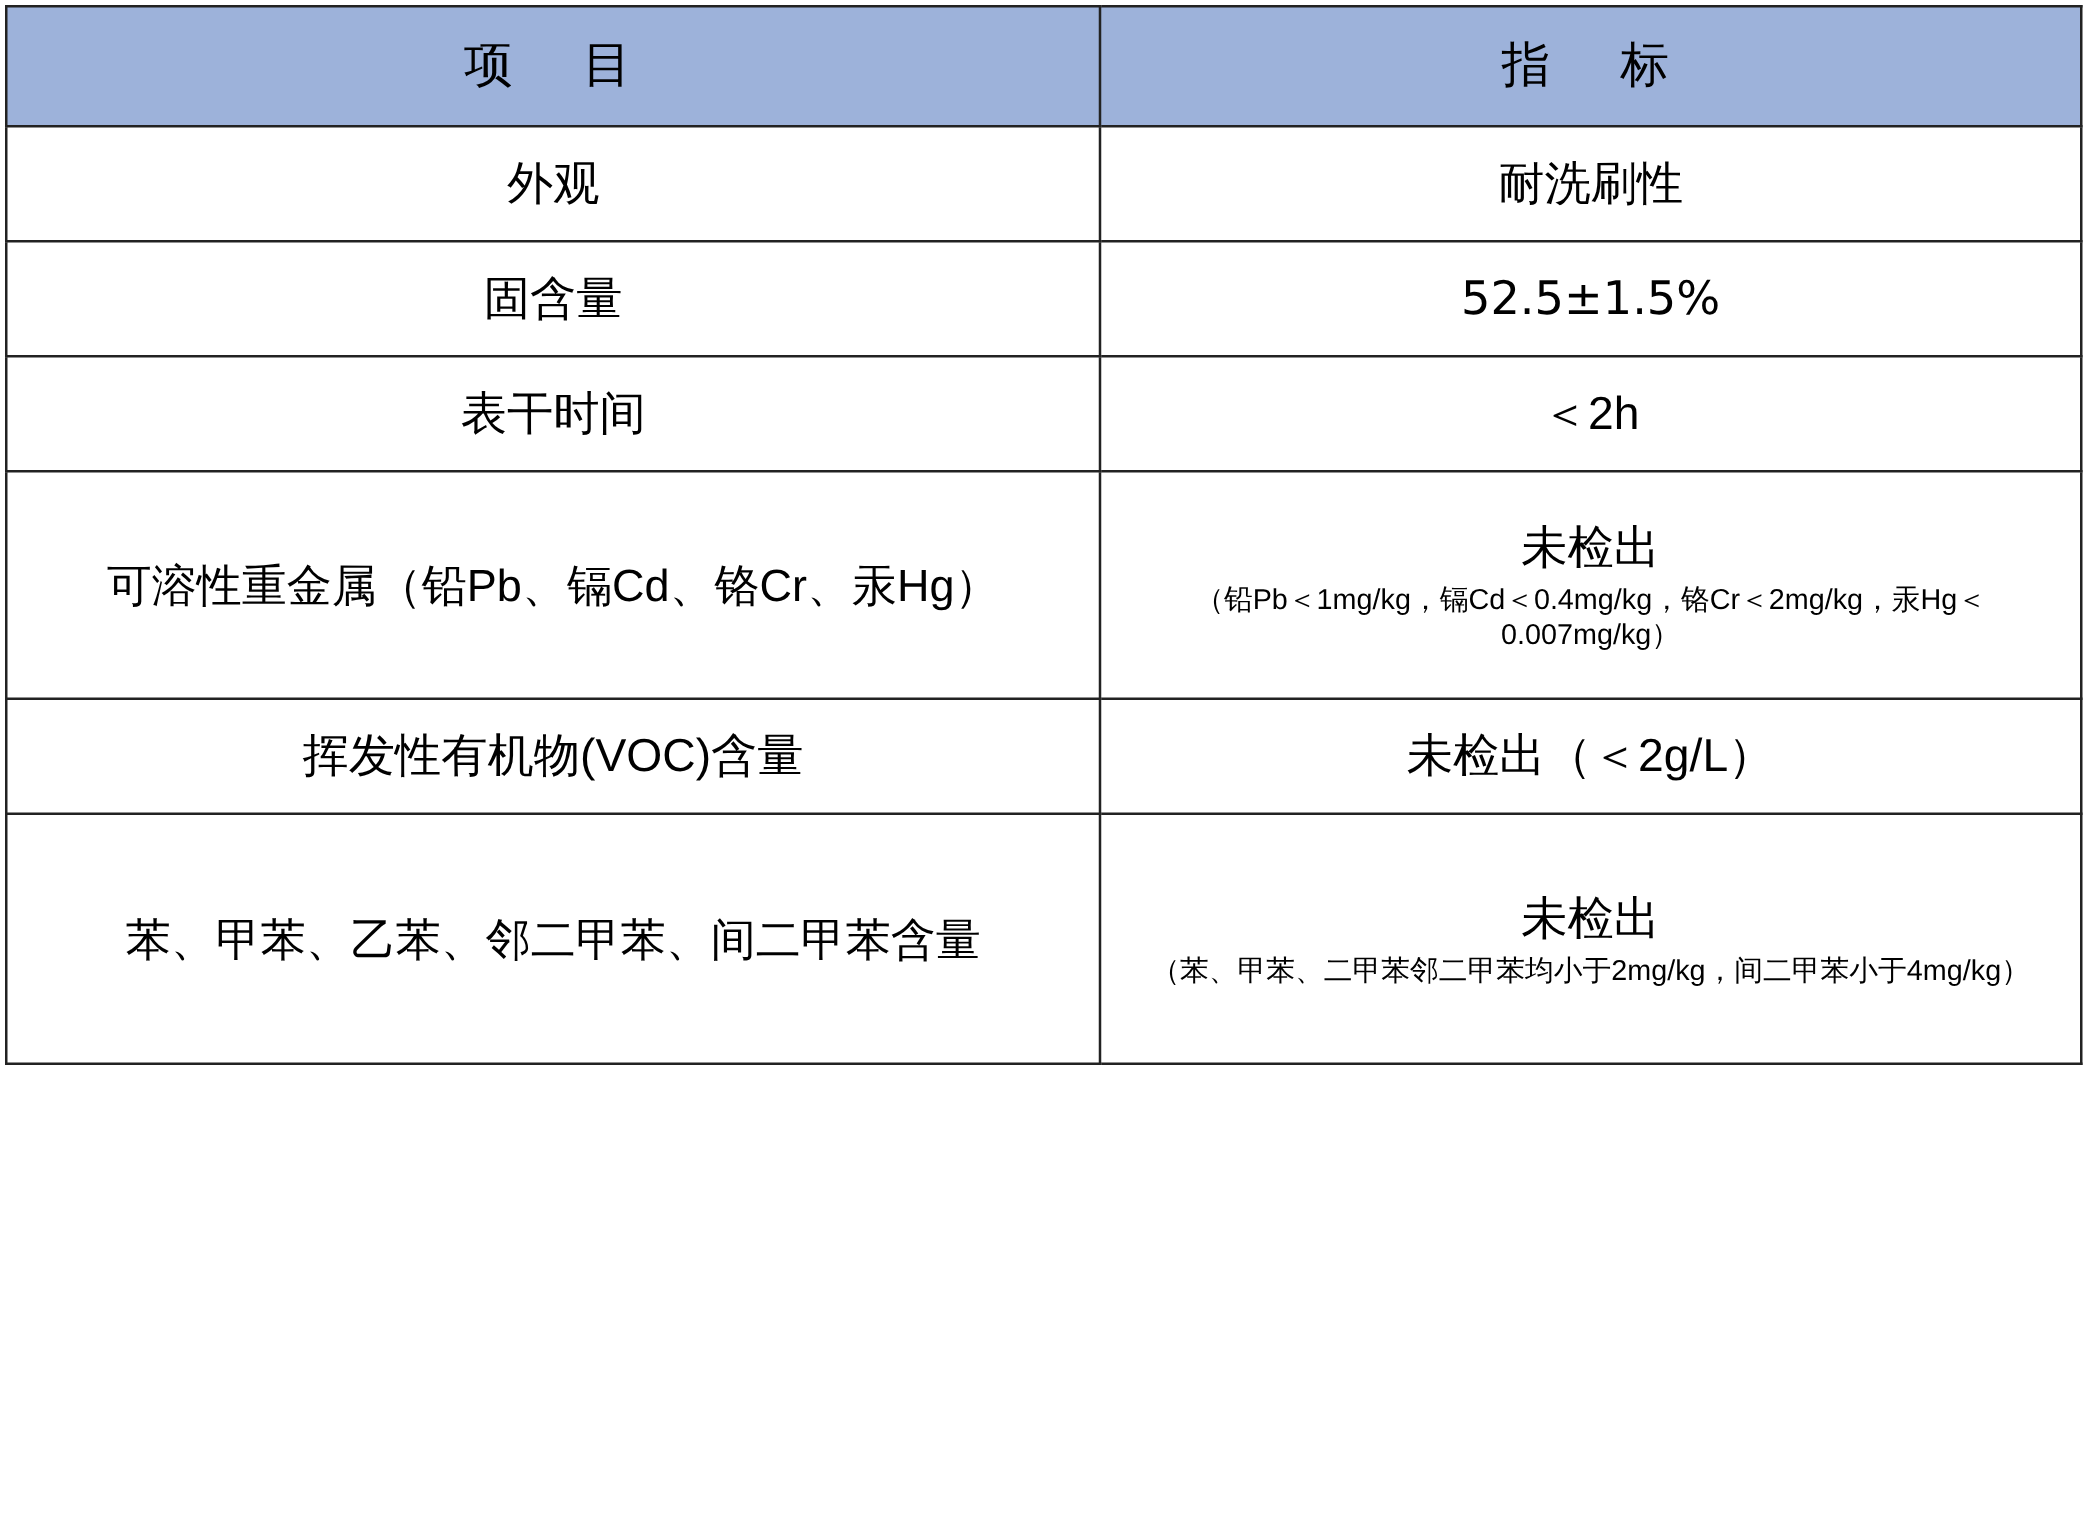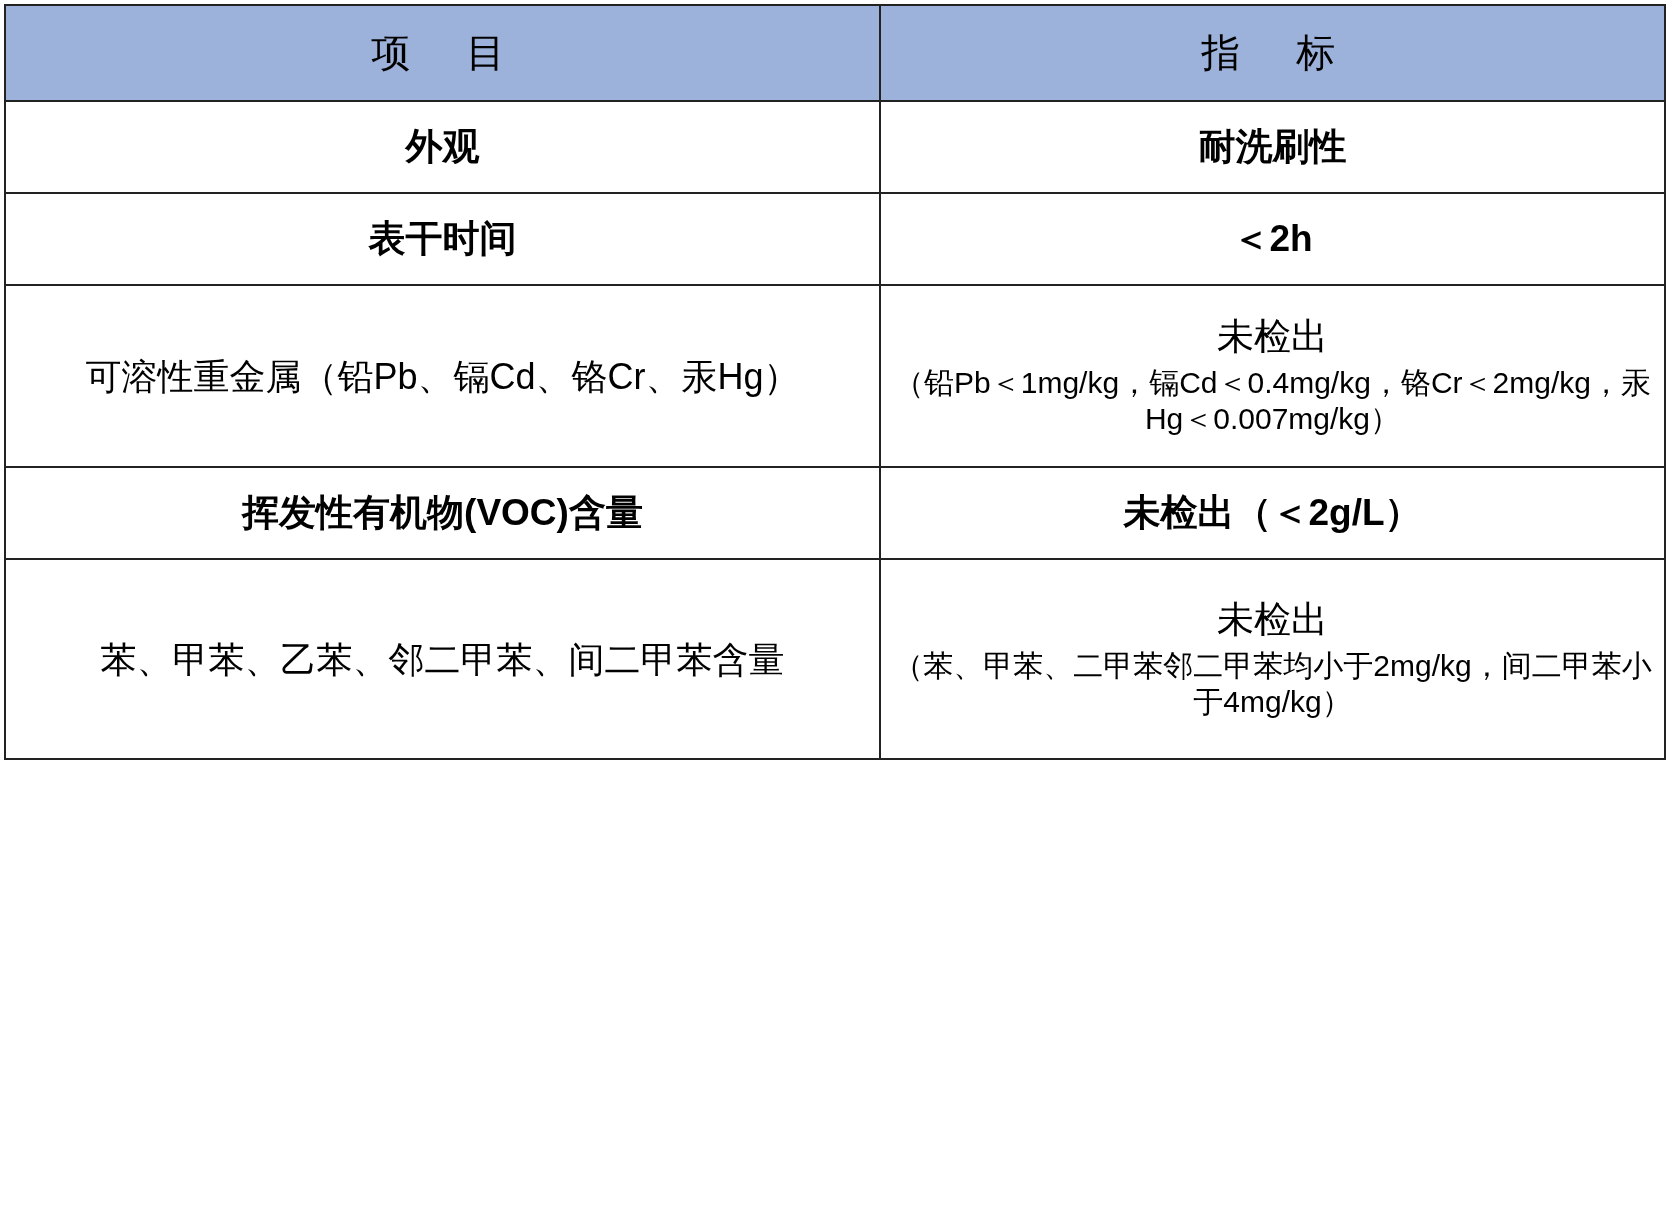--- a/index.html
+++ b/index.html
@@ -39,33 +39,33 @@
     background: #9db2da;
     font-size: 39px;
     letter-spacing: 0.22em;
     height: 82px;
     line-height: 1.1;
   }
   tbody td {
     font-size: 37px;
     line-height: 1.25;
   }
-  tr.r-normal td { height: 78px; font-weight: bold; }
+  tr.r-normal td { height: 78px; }
   tr.r-tall td { height: 168px; }
   tr.r-xtall td { height: 186px; }
 
   .cell-stack {
     display: flex;
     flex-direction: column;
     justify-content: center;
     align-items: center;
     gap: 4px;
   }
   .line-1 { font-size: 37px; }
-  .line-2 { font-size: 30px; line-height: 1.22; }
+  .line-2 { font-size: 23px; line-height: 1.22; }
   .item-wide { font-size: 36px; }
   .num { font-family: "DejaVu Sans", "Liberation Sans", sans-serif; }
 </style>
 </head>
 <body>
 
 <div class="sheet">
   <table class="spec">
     <colgroup>
       <col class="c1">
@@ -76,20 +76,28 @@
         <th>项　目</th>
         <th>指　标</th>
       </tr>
     </thead>
     <tbody>
       <tr class="r-normal">
         <td>外观</td>
         <td>
           <div class="cell-stack">
             <div class="line-1">耐洗刷性</div>
+          </div>
+        </td>
+      </tr>
+      <tr class="r-normal">
+        <td>固含量</td>
+        <td>
+          <div class="cell-stack">
+            <div class="line-1 num">52.5±1.5%</div>
           </div>
         </td>
       </tr>
       <tr class="r-normal">
         <td>表干时间</td>
         <td>
           <div class="cell-stack">
             <div class="line-1">＜2h</div>
           </div>
         </td>

